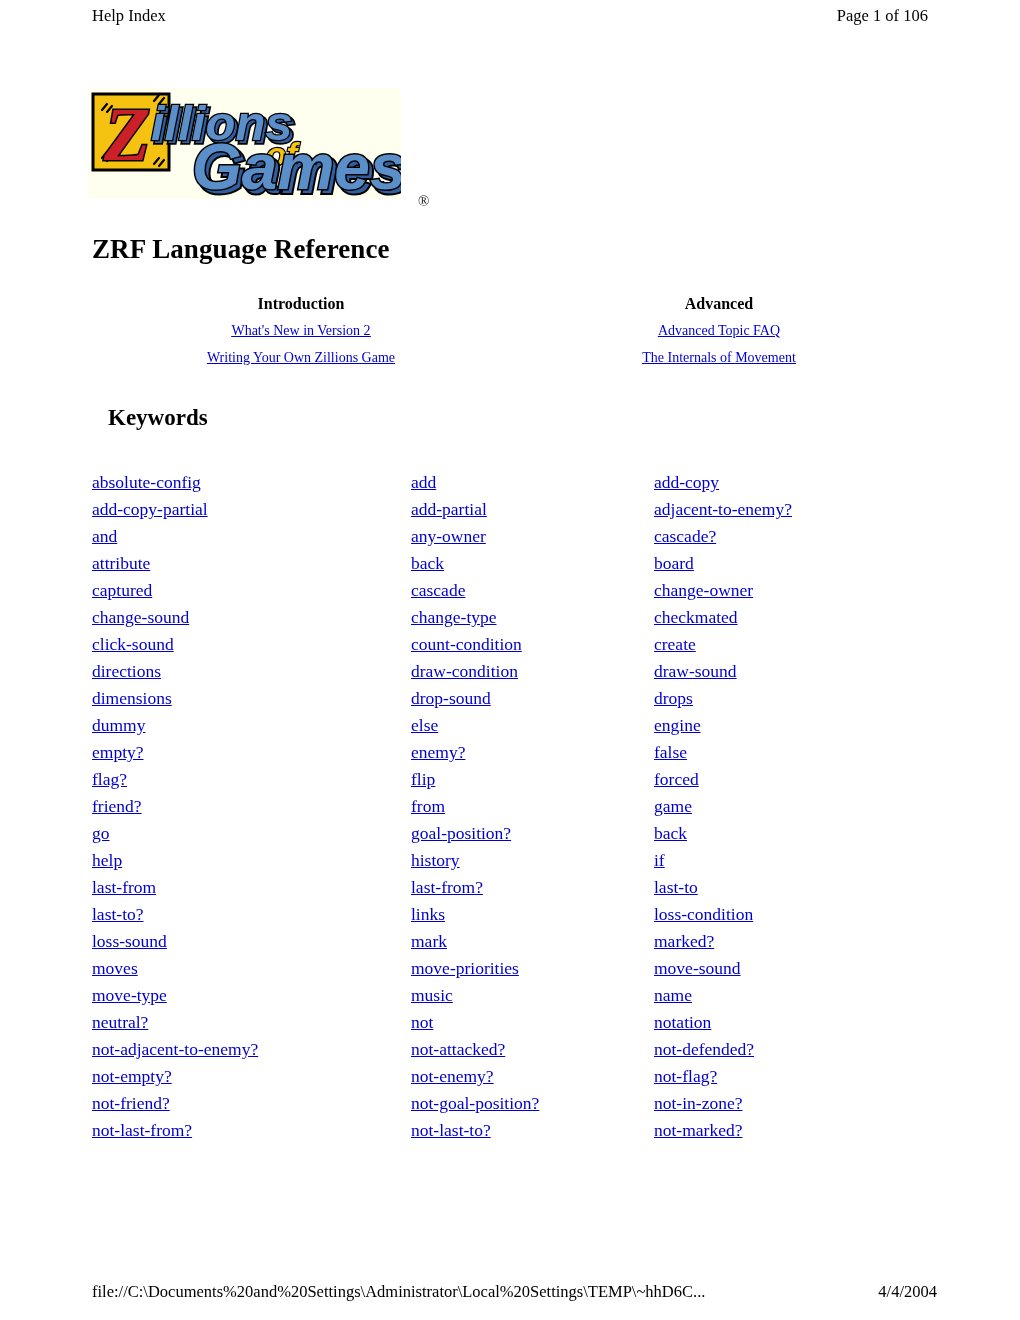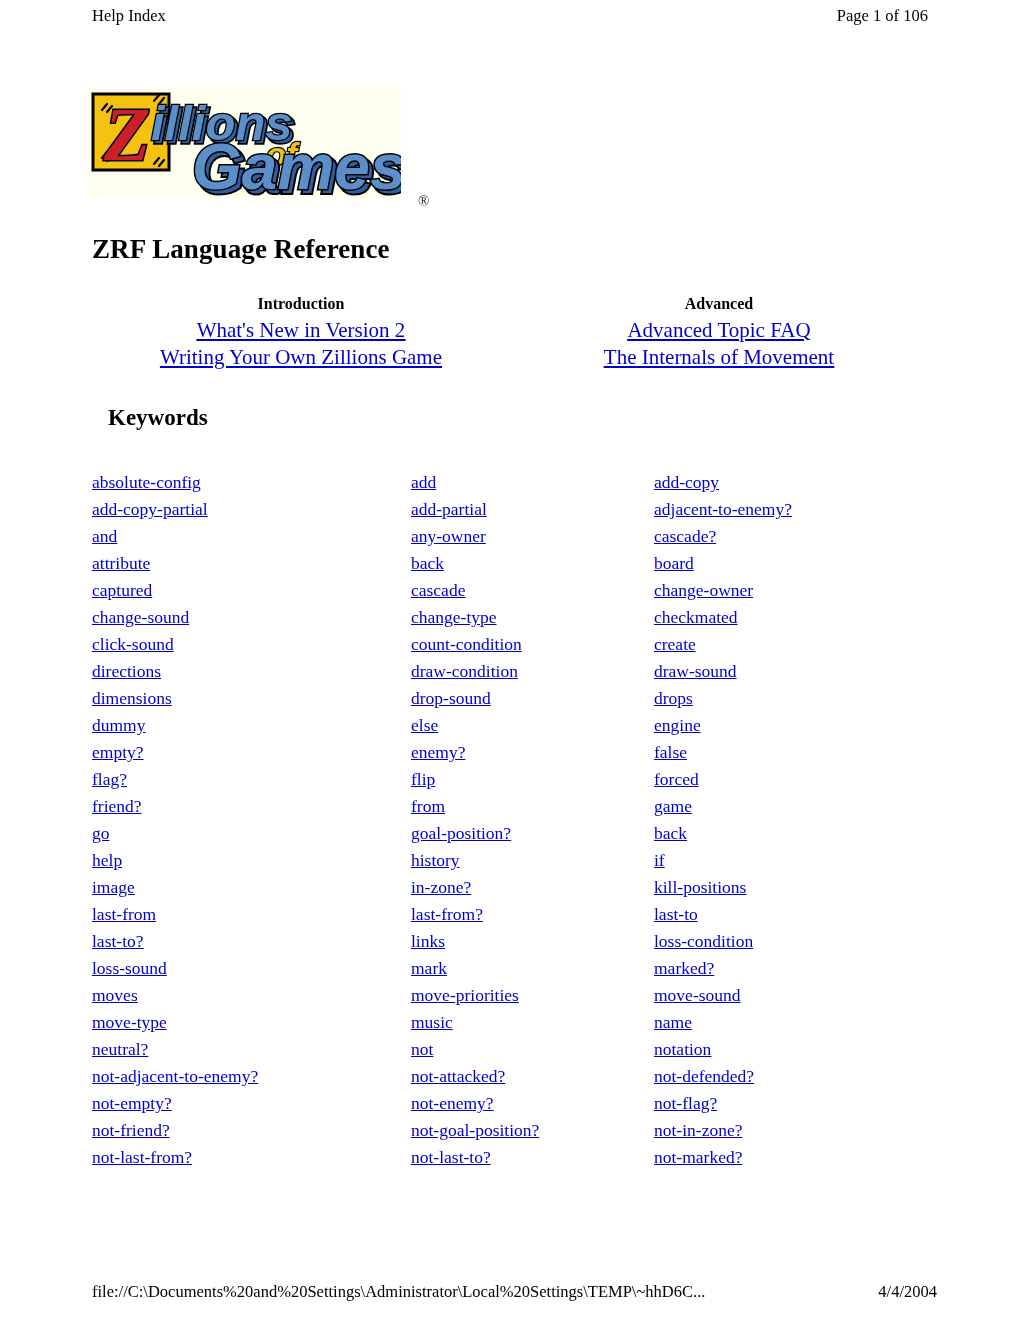--- a/index.html
+++ b/index.html
@@ -80,21 +80,21 @@
     padding: 0;
     vertical-align: top;
   }
   .nav-head {
     font-weight: bold;
     font-size: 16px;
     line-height: 27px;
     white-space: nowrap;
   }
   .nav-link {
-    font-size: 21px;
+    font-size: 14px;
     line-height: 27px;
     white-space: nowrap;
     text-decoration: underline;
   }
 
   h2.kw-title {
     font-size: 23px;
     font-weight: bold;
     margin: 16px;
     padding: 0;
@@ -297,25 +297,20 @@
           <td class="c0"><a class="link">go</a></td>
           <td class="c1"><a class="link">goal-position?</a></td>
           <td class="c2"><a class="link">back</a></td>
         </tr>
         <tr>
           <td class="c0"><a class="link">help</a></td>
           <td class="c1"><a class="link">history</a></td>
           <td class="c2"><a class="link">if</a></td>
         </tr>
         <tr>
-          <td class="c0"><a class="link">image</a></td>
-          <td class="c1"><a class="link">in-zone?</a></td>
-          <td class="c2"><a class="link">kill-positions</a></td>
-        </tr>
-        <tr>
           <td class="c0"><a class="link">last-from</a></td>
           <td class="c1"><a class="link">last-from?</a></td>
           <td class="c2"><a class="link">last-to</a></td>
         </tr>
         <tr>
           <td class="c0"><a class="link">last-to?</a></td>
           <td class="c1"><a class="link">links</a></td>
           <td class="c2"><a class="link">loss-condition</a></td>
         </tr>
         <tr>

